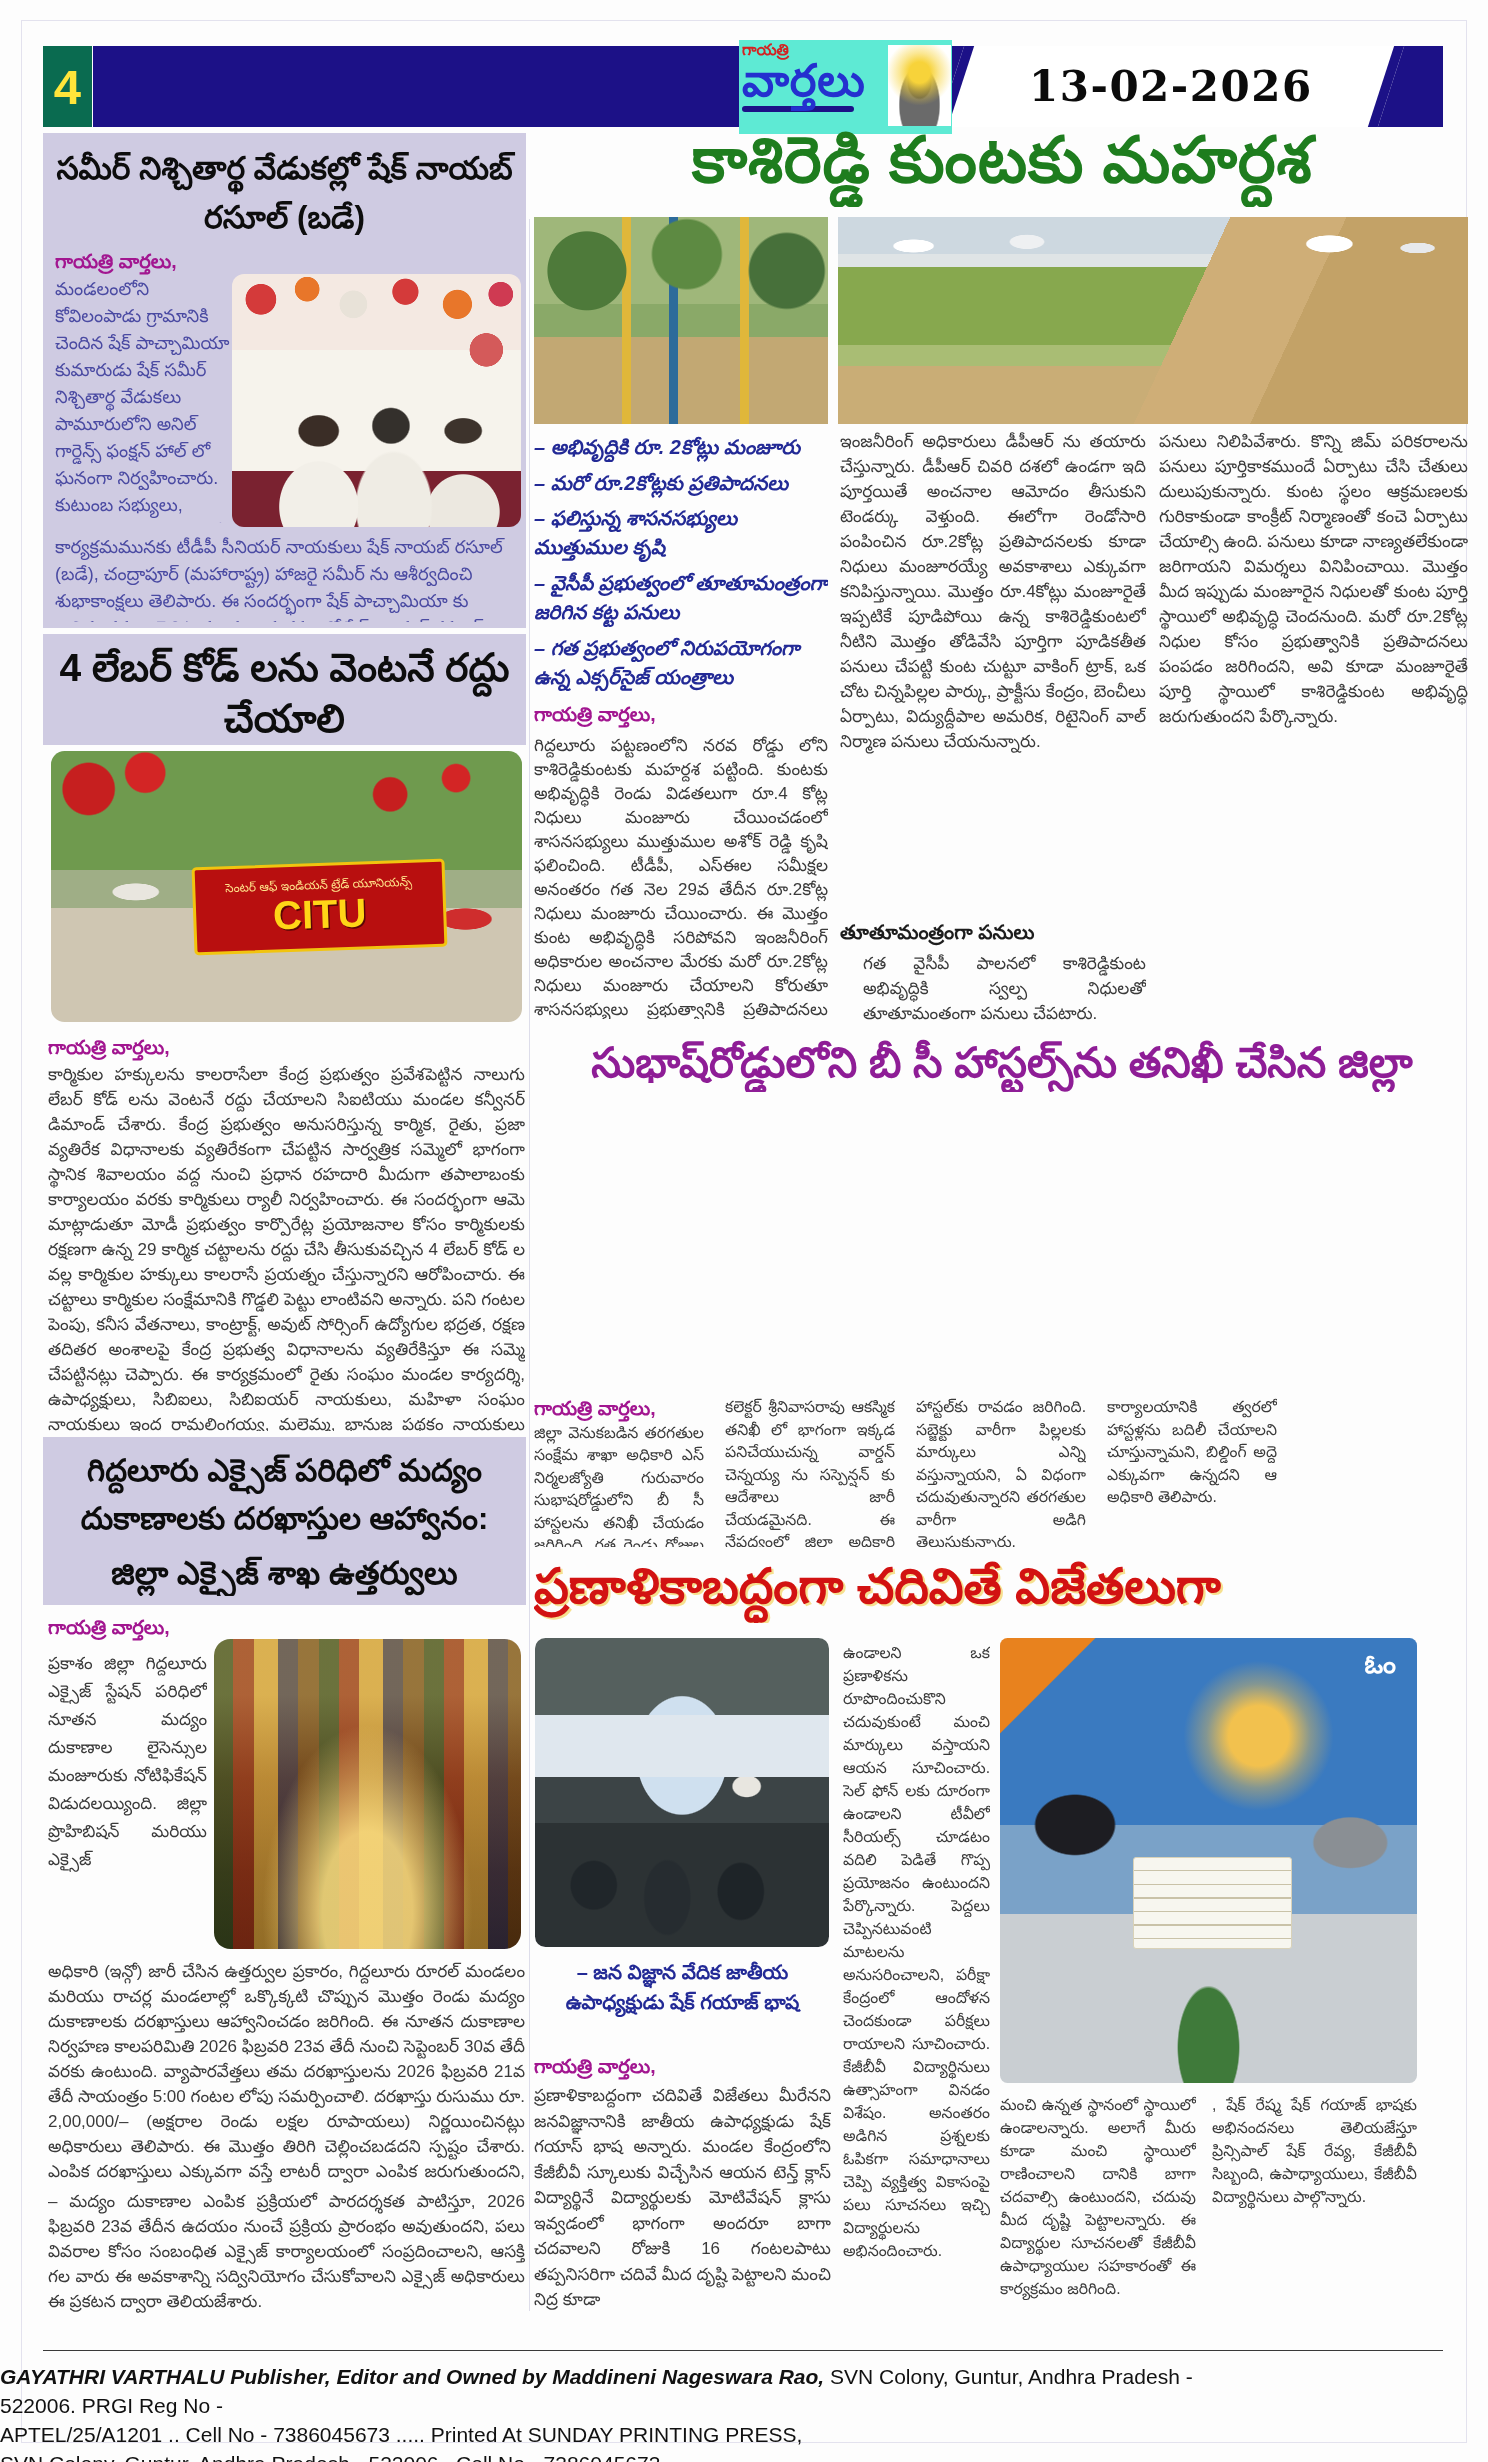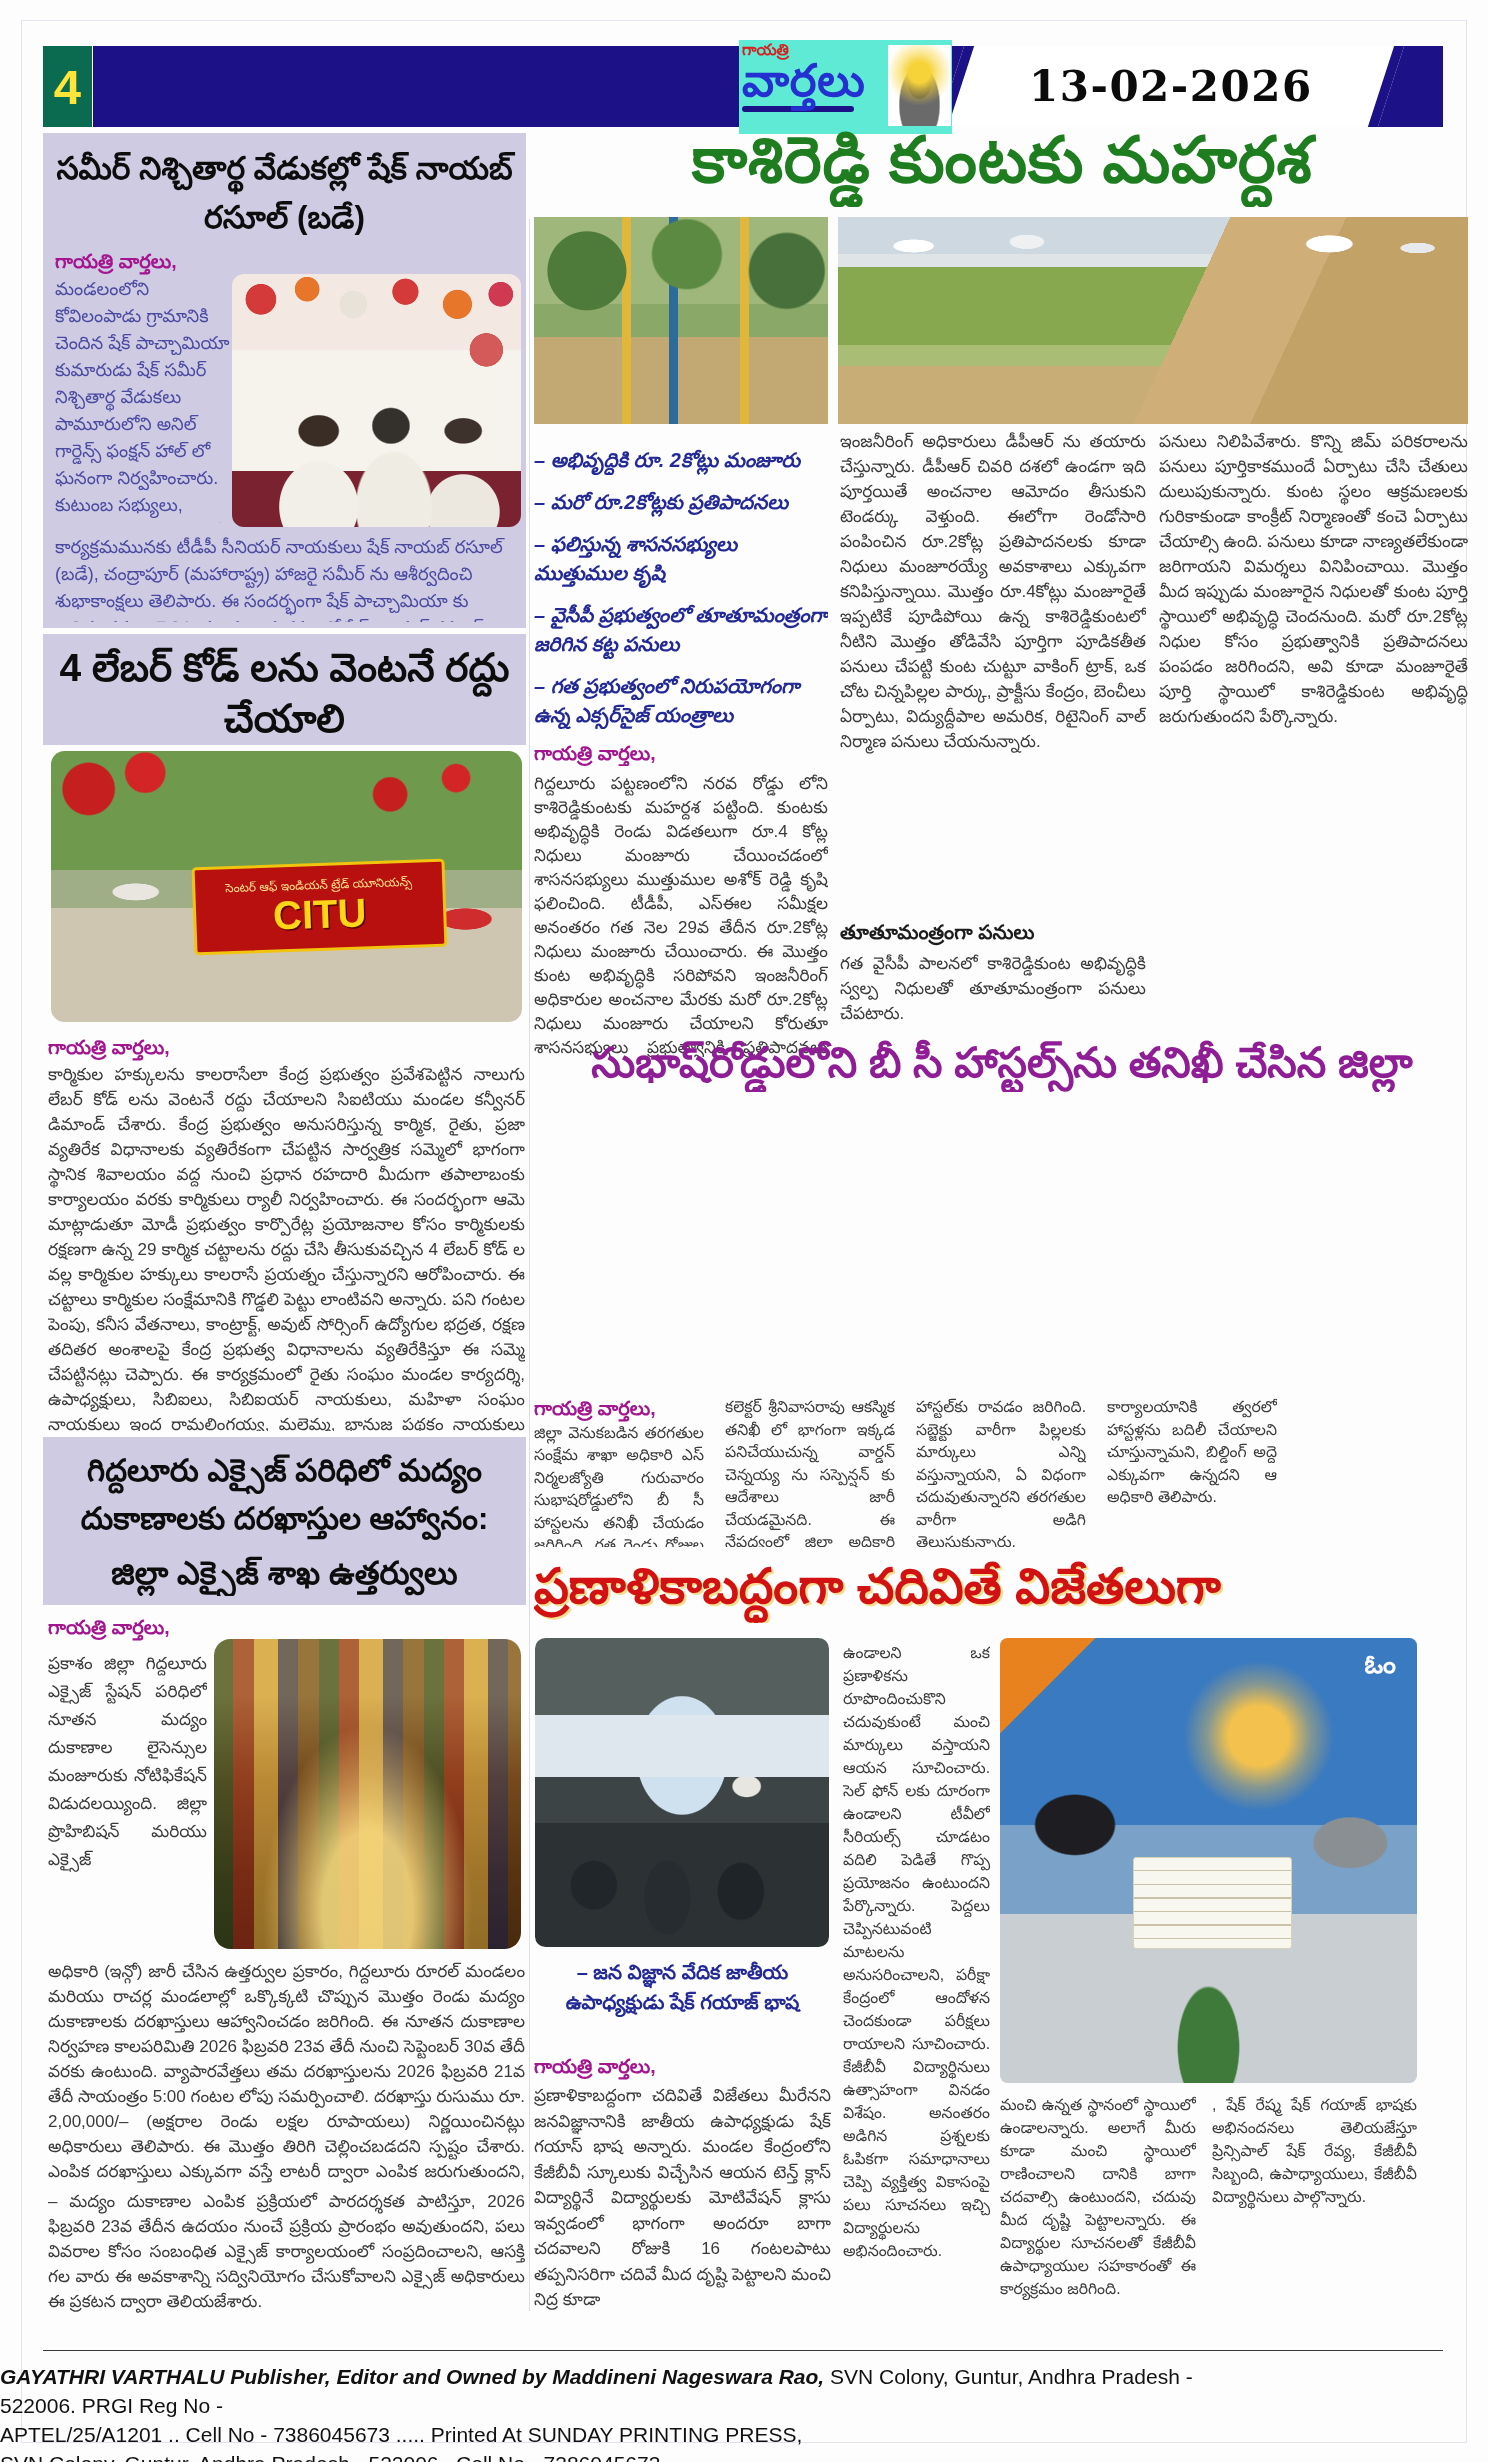--- a/index.html
+++ b/index.html
@@ -115,27 +115,27 @@
      background:
        radial-gradient(ellipse at 12% 14%, #ffffff 0 19.5px, transparent 21px),
        radial-gradient(ellipse at 30% 12%, #eef0f2 0 16.5px, transparent 18px),
        radial-gradient(ellipse at 78% 13%, #ffffff 0 22.5px, transparent 24px),
        radial-gradient(ellipse at 92% 15%, #e7e9ec 0 16.5px, transparent 18px),
        linear-gradient(115deg, transparent 0 54%, #cfae77 54% 70%, #c3a267 70% 100%),
        linear-gradient(180deg,#cdd8e0 0 18%, #dfe4e6 18% 24%, #87a84e 24% 62%, #a9bd74 62% 72%, #c9ad76 72% 100%);}
 
   .kunta-colA{left:534px;top:433px;width:294px;height:586px;}
   .bullet{display:flex;color:#232a96;font-weight:bold;font-style:italic;
-          font-size:20px;line-height:29px;margin-bottom:6.7px;margin-top:13px;}
+          font-size:20px;line-height:29px;margin-bottom:6.7px;}
   .kunta-byline{margin:10.5px 0 6px 0;}
   .kunta-colA-body{font-size:17px;line-height:24px;height:285px;}
   .kunta-colB{left:840px;top:429px;width:306px;height:591px;}
   .kunta-colB1{height:483px;}
   .kunta-subhead{color:#1d1d1d;font-weight:bold;font-size:20px;line-height:30px;margin:4.5px 0;}
-  .kunta-colB2{height:69px;}
+  .kunta-colB2{height:69px;margin-left:23px;}
   .kunta-colC{left:1159px;top:429px;width:309px;height:555px;}
 
   
   .hostel-headline{left:534px;top:1035px;width:936px;height:57px;color:#8e1d96;
        font-weight:bold;font-size:42px;line-height:55px;text-align:center;}
   .ph-hostel{left:535px;top:1105px;width:882px;height:283px;
      background:
        radial-gradient(circle at 6% 30%, #3f6b33 0 52px, transparent 54px),
        radial-gradient(ellipse at 24% 56%, #7a4a3a 0 16.5px, transparent 18px),
        radial-gradient(ellipse at 32% 58%, #d8d4ca 0 15px, transparent 16.5px),

